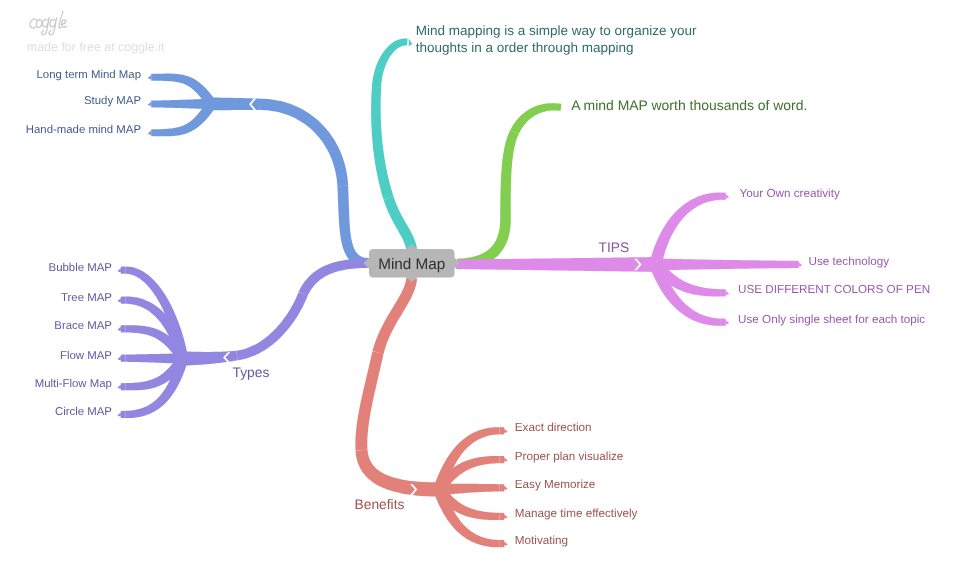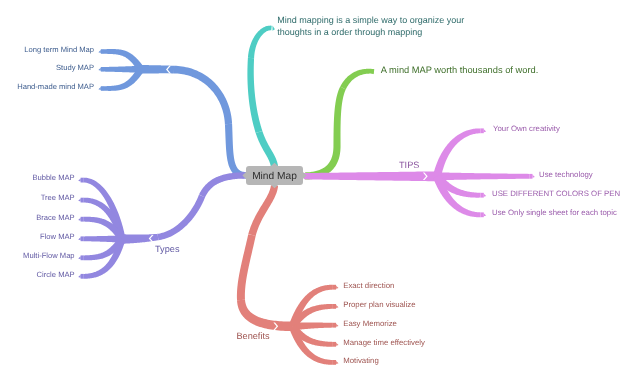--- a/index.html
+++ b/index.html
@@ -125,14 +125,27 @@
         <text x="343.2" y="287.5" fill="#9e5450" font-size="7.8" text-anchor="start">Exact direction</text>
         <text x="343.2" y="306.7" fill="#9e5450" font-size="7.8" text-anchor="start">Proper plan visualize</text>
         <text x="343.2" y="325.5" fill="#9e5450" font-size="7.8" text-anchor="start">Easy Memorize</text>
         <text x="343.2" y="344.6" fill="#9e5450" font-size="7.8" text-anchor="start">Manage time effectively</text>
         <text x="343.2" y="362.7" fill="#9e5450" font-size="7.8" text-anchor="start">Motivating</text>
         <path d="M249 166L270.9 166L274.5 162.8L278.1 166L300 166Q303 166 303 169L303 171.9L306.6 175.5L303 179.1L303 182Q303 185 300 185L278.1 185L274.5 188.2L270.9 185L249 185Q246 185 246 182L246 179.1L242.4 175.5L246 171.9L246 169Q246 166 249 166Z" fill="#b6b6b6"></path>
         <text x="274.5" y="179" fill="#2f2f2f" font-size="10.2" text-anchor="middle">Mind Map</text>
       </g>
   </svg>
 
+  <div id="brand">
+    <svg id="logo-svg" width="36.5" height="17.5" viewBox="11 4 127 86" aria-label="coggle">
+      <g fill="none" stroke="#cacaca" stroke-width="4.2" stroke-linecap="round" stroke-linejoin="round">
+        <path d="M35.5 36.5 C34 31.5 27.5 30 22 34 C14.5 39.5 12 52 16.5 58 C20.5 63.5 28.5 62.5 33 57"></path>
+        <path d="M47.5 35.5 C41.5 33 35 40 35 49 C35 57 41 61 46.5 58 C53 54 55.5 42.5 51 36.5 C48.5 33.5 44 33 40 35"></path>
+        <path d="M70.5 35 C65 31 57 35 55.5 44 C54 53.5 58.5 59.5 64.5 57.5 C69 56 73 47.5 74.5 38.5 C75.3 34 76 31 77 28 C74.5 40 70.5 65.5 68 73.5 C65.5 82.5 58.5 85.5 54 82.5 C50 80 52.5 73 59 69.5"></path>
+        <path d="M95 35 C89.5 31 81.5 35 80 44 C78.5 53.5 83 59.5 89 57.5 C93.5 56 97.5 47.5 99 38.5 C99.8 34 100.5 31 101.5 28 C99 40 95 65.5 92.5 73.5 C90 82.5 83 85.5 78.5 82.5 C74.5 80 77 73 83.5 69.5"></path>
+        <path d="M122.5 7 C117.5 23 111 44.5 109.5 53.5 C108 61.5 111 63 115 59.5"></path>
+        <path d="M116.5 50 C123.5 48.5 130 45.5 131.5 40 C132.5 36 129 33.5 125 35 C119.5 37 115.5 45.5 117.5 53 C119.5 59.5 127 61 133.5 55.5"></path>
+      </g>
+    </svg>
+    <div id="tagline">made for free at coggle.it</div>
+  </div>
 
 </div>
 
 </body></html>

